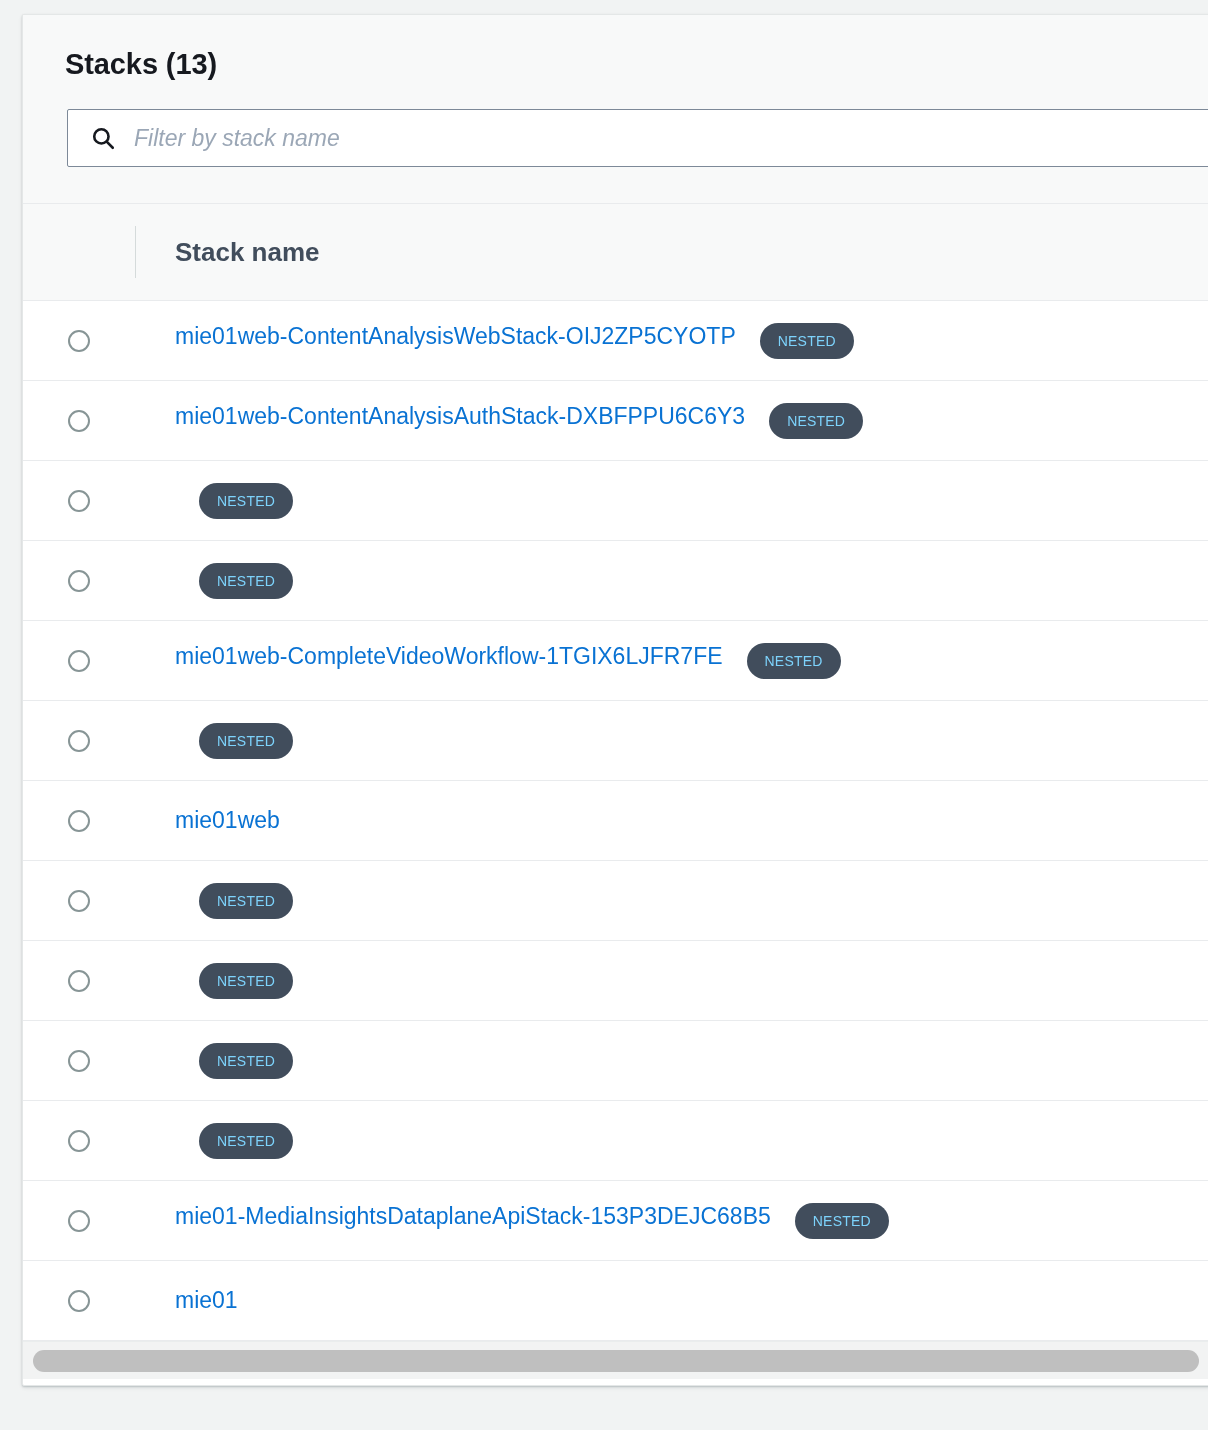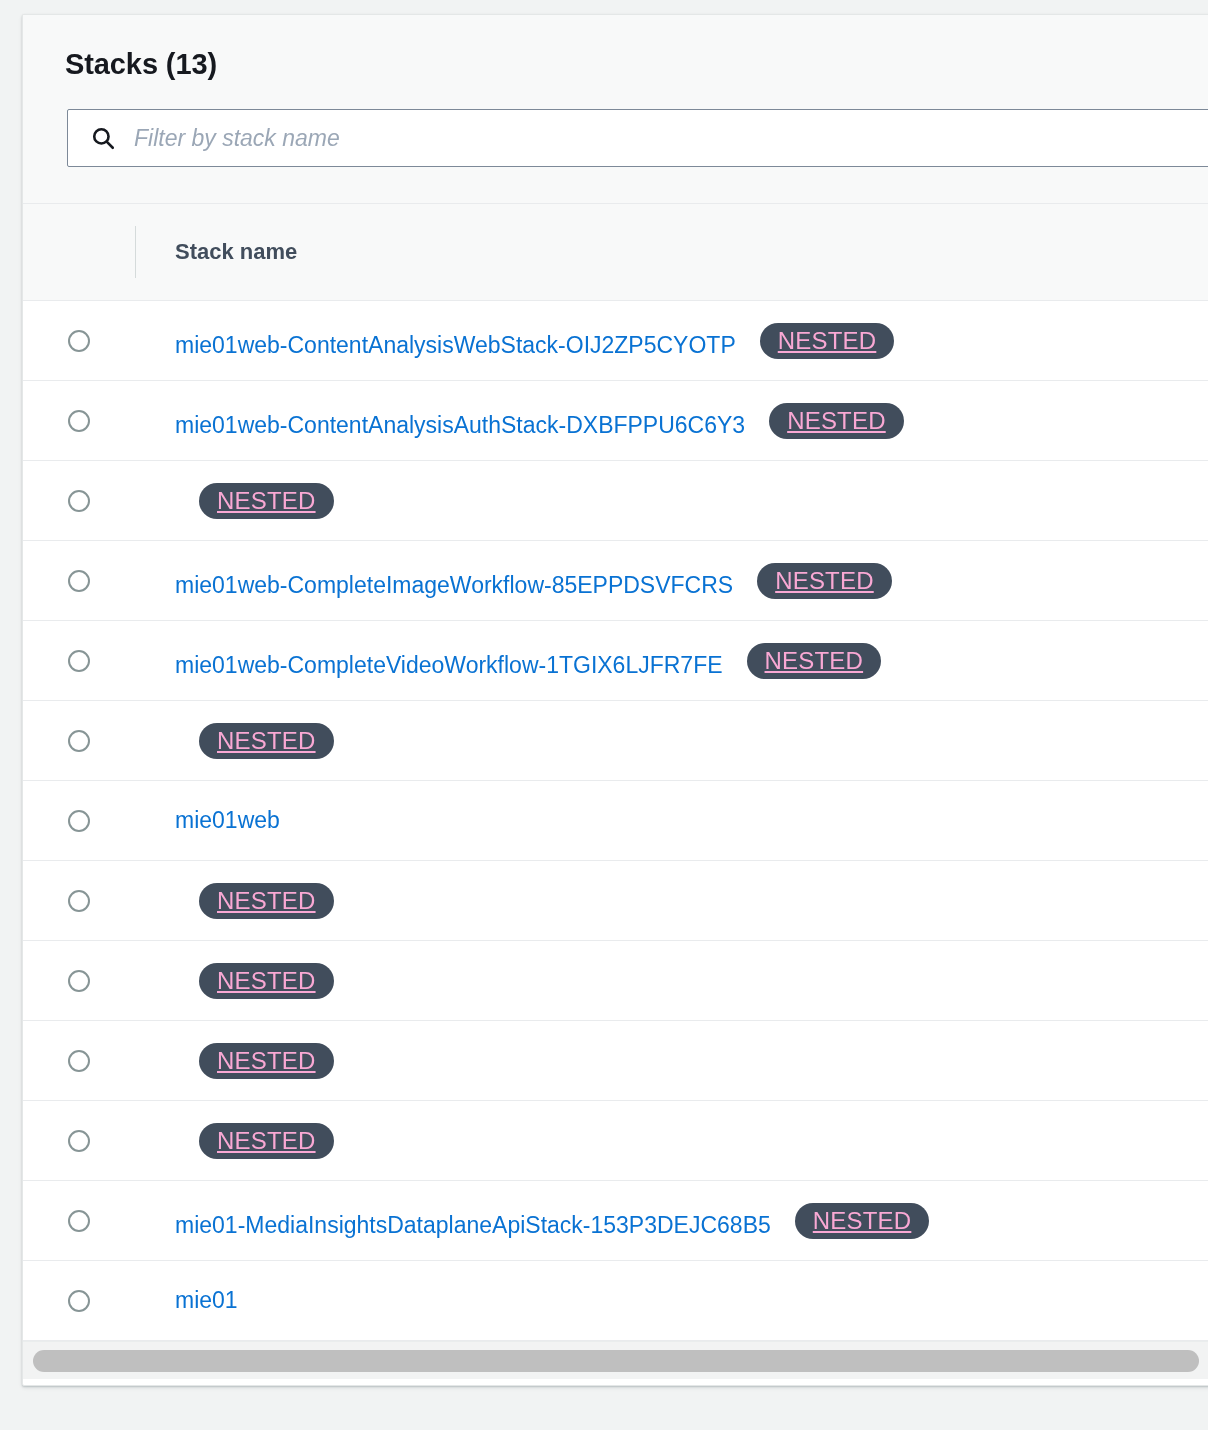--- a/index.html
+++ b/index.html
@@ -94,21 +94,21 @@
     align-items: center;
     justify-content: center;
   }
   .col-divider {
     width: 1px;
     height: 52px;
     background: #d5dbdb;
     flex: 0 0 auto;
   }
   .th-label {
-    font-size: 22px;
+    font-size: 26px;
     font-weight: bold;
     color: #414d5c;
     padding-left: 39px;
     white-space: nowrap;
   }
 
   .row {
     display: flex;
     align-items: center;
     height: 80px;
@@ -120,45 +120,44 @@
   .radio {
     width: 22px; height: 22px;
     border: 2px solid #879596;
     border-radius: 50%;
     background: #ffffff;
     cursor: pointer;
   }
 
   .cell-name {
     display: flex;
-    align-items: flex-end;
+    align-items: flex-start;
     padding-left: 40px;
     white-space: nowrap;
   }
   .stack-link {
     font-size: 23px;
     color: #0972d3;
     text-decoration: none;
     cursor: pointer;
     white-space: nowrap;
   }
   .badge {
     display: inline-flex;
     align-items: center;
     justify-content: center;
     margin-left: 24px;
     height: 36px;
     padding: 0 18px;
     border-radius: 18px;
     background: #414d5c;
-    color: #f9a8d4;
-    font-size: 24px;
+    color: #7dd3fc;
+    font-size: 14px;
     letter-spacing: 0.2px;
     white-space: nowrap;
-    text-decoration: underline;
   }
 
   
   .scroll-area {
     background: #f2f3f3;
     height: 38px;
     display: flex;
     align-items: center;
     padding: 0 10px;
     border-top: 1px solid #eaeded;
@@ -235,21 +234,20 @@
         </div>
         <div class="cell-name">
           <span class="badge">NESTED</span>
         </div>
       </div>
       <div class="row">
         <div class="sel-col">
           <span class="radio"></span>
         </div>
         <div class="cell-name">
-          <a class="stack-link">mie01web-CompleteImageWorkflow-85EPPDSVFCRS</a>
           <span class="badge">NESTED</span>
         </div>
       </div>
       <div class="row">
         <div class="sel-col">
           <span class="radio"></span>
         </div>
         <div class="cell-name">
           <a class="stack-link">mie01web-CompleteVideoWorkflow-1TGIX6LJFR7FE</a>
           <span class="badge">NESTED</span>

